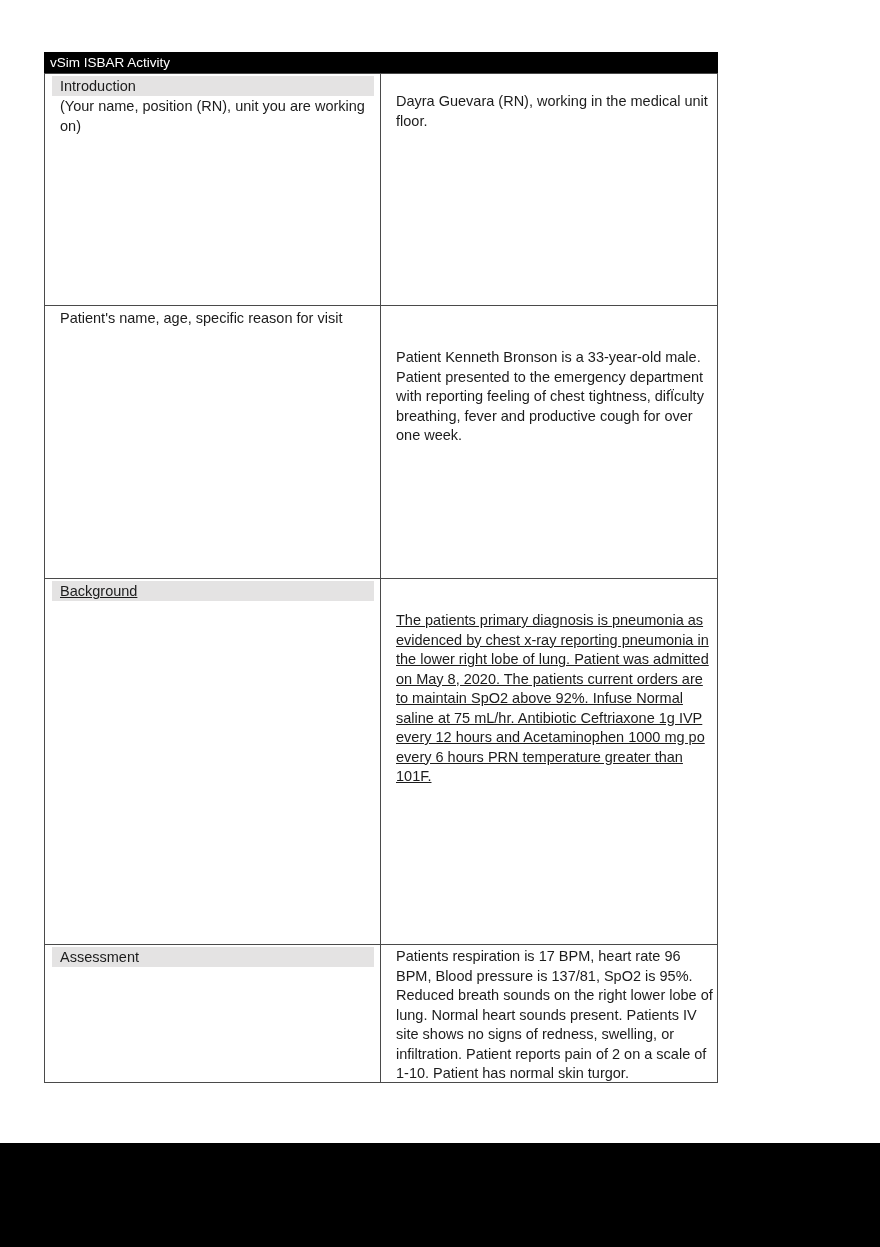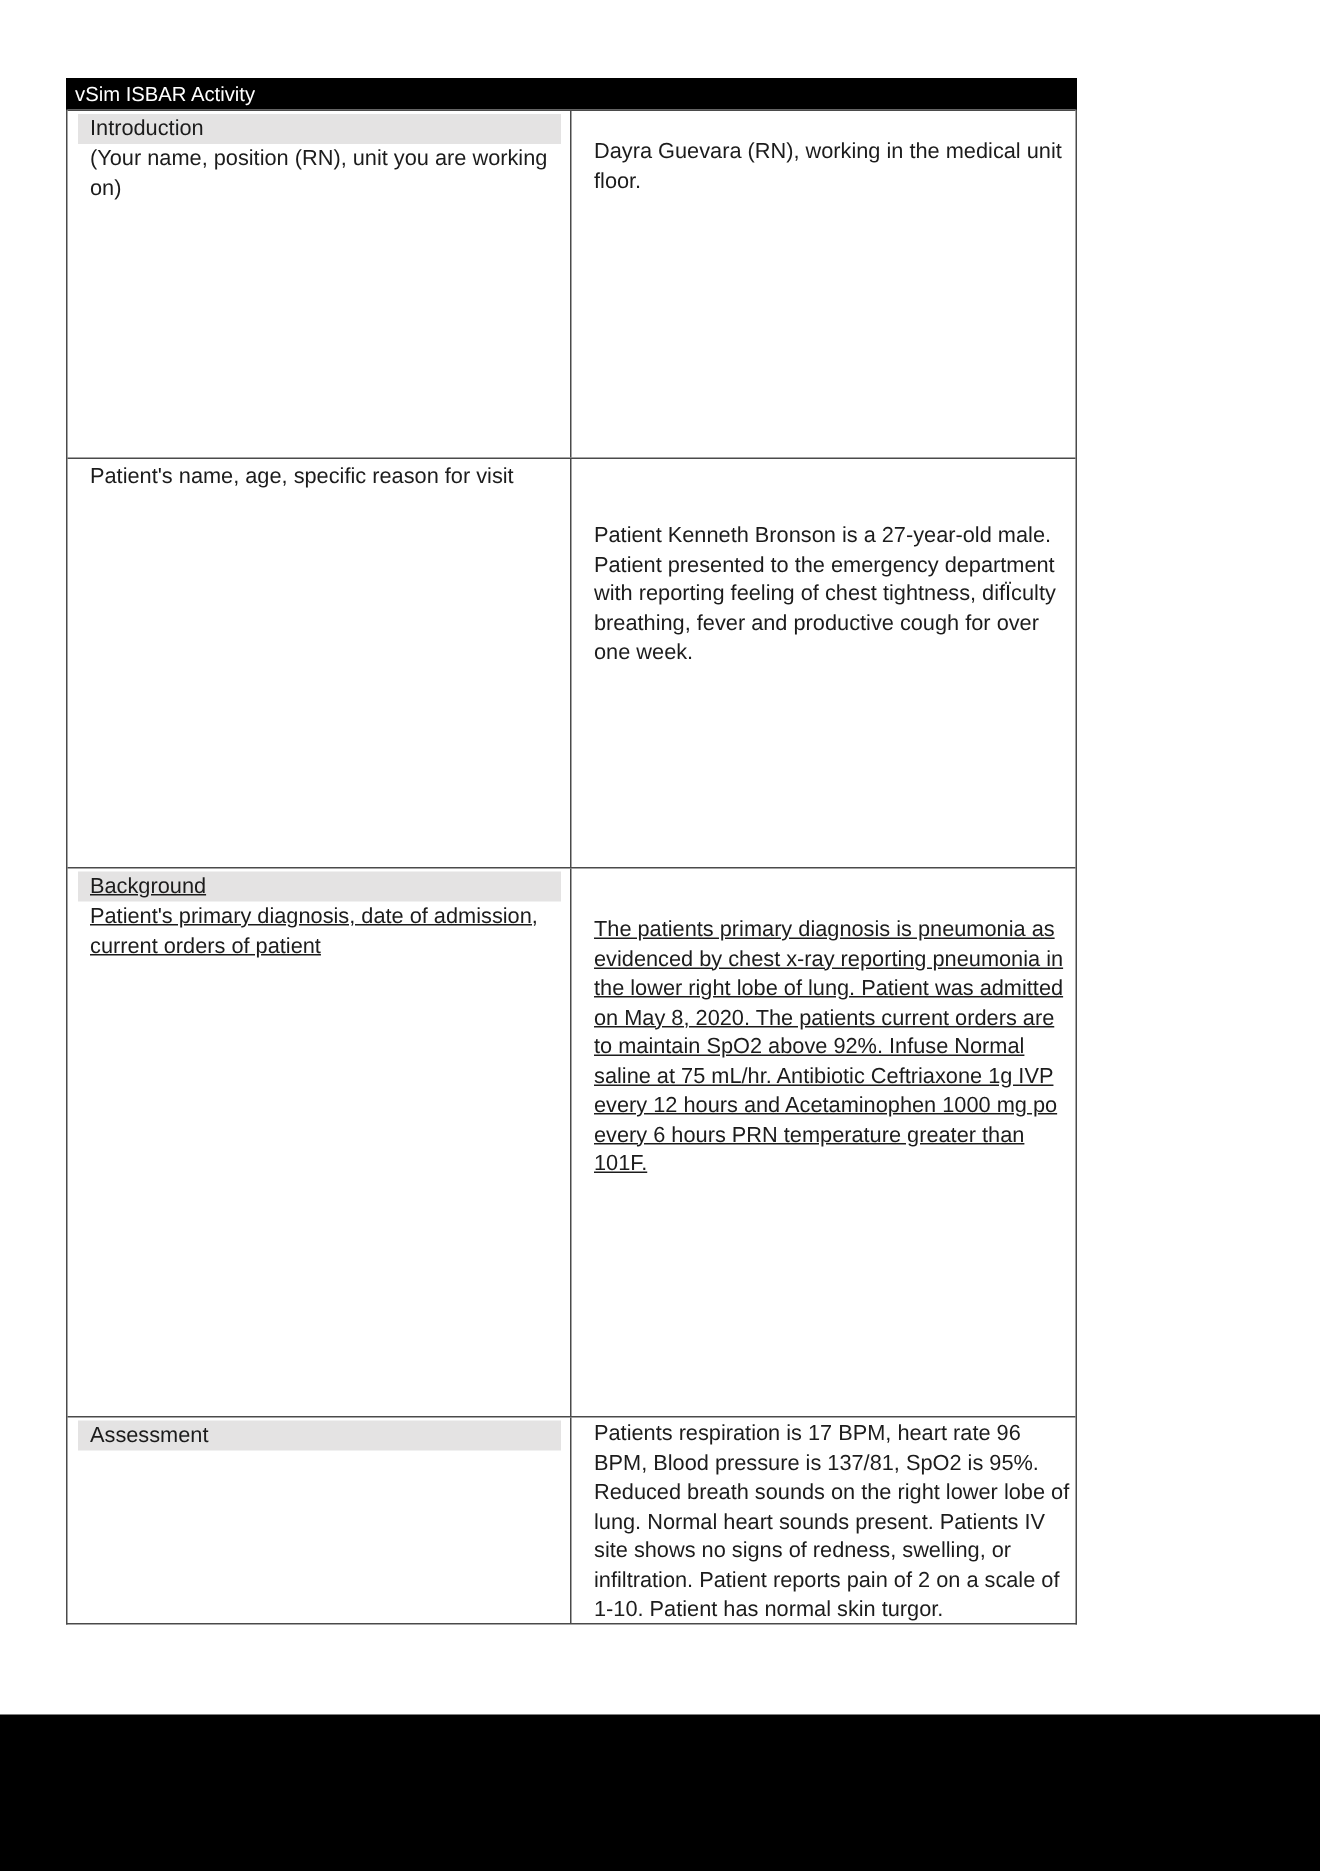--- a/index.html
+++ b/index.html
@@ -104,28 +104,27 @@
     <div class="cell right">
       <p class="section-answer">Dayra Guevara (RN), working in the medical unit floor.</p>
     </div>
   </div>
 
   <div class="trow row-1">
     <div class="cell left">
       <div class="section-prompt">Patient's name, age, specific reason for visit</div>
     </div>
     <div class="cell right">
-      <p class="section-answer">Patient Kenneth Bronson is a 27-year-old male. Patient presented to the emergency department with reporting feeling of chest tightness, difÏculty breathing, fever and productive cough for over one week.</p>
+      <p class="section-answer">Patient Kenneth Bronson is a 33-year-old male. Patient presented to the emergency department with reporting feeling of chest tightness, difÏculty breathing, fever and productive cough for over one week.</p>
     </div>
   </div>
 
   <div class="trow row-2">
     <div class="cell left">
       <div class="section-title">Background</div>
-      <div class="section-prompt">Patient's primary diagnosis, date of admission, current orders of patient</div>
     </div>
     <div class="cell right">
       <p class="section-answer">The patients primary diagnosis is pneumonia as evidenced by chest x-ray reporting pneumonia in the lower right lobe of lung. Patient was admitted on May 8, 2020. The patients current orders are to maintain SpO2 above 92%. Infuse Normal saline at 75 mL/hr. Antibiotic Ceftriaxone 1g IVP every 12 hours and Acetaminophen 1000 mg po every 6 hours PRN temperature greater than 101F.</p>
     </div>
   </div>
 
   <div class="trow row-3">
     <div class="cell left">
       <div class="section-title">Assessment</div>
     </div>

